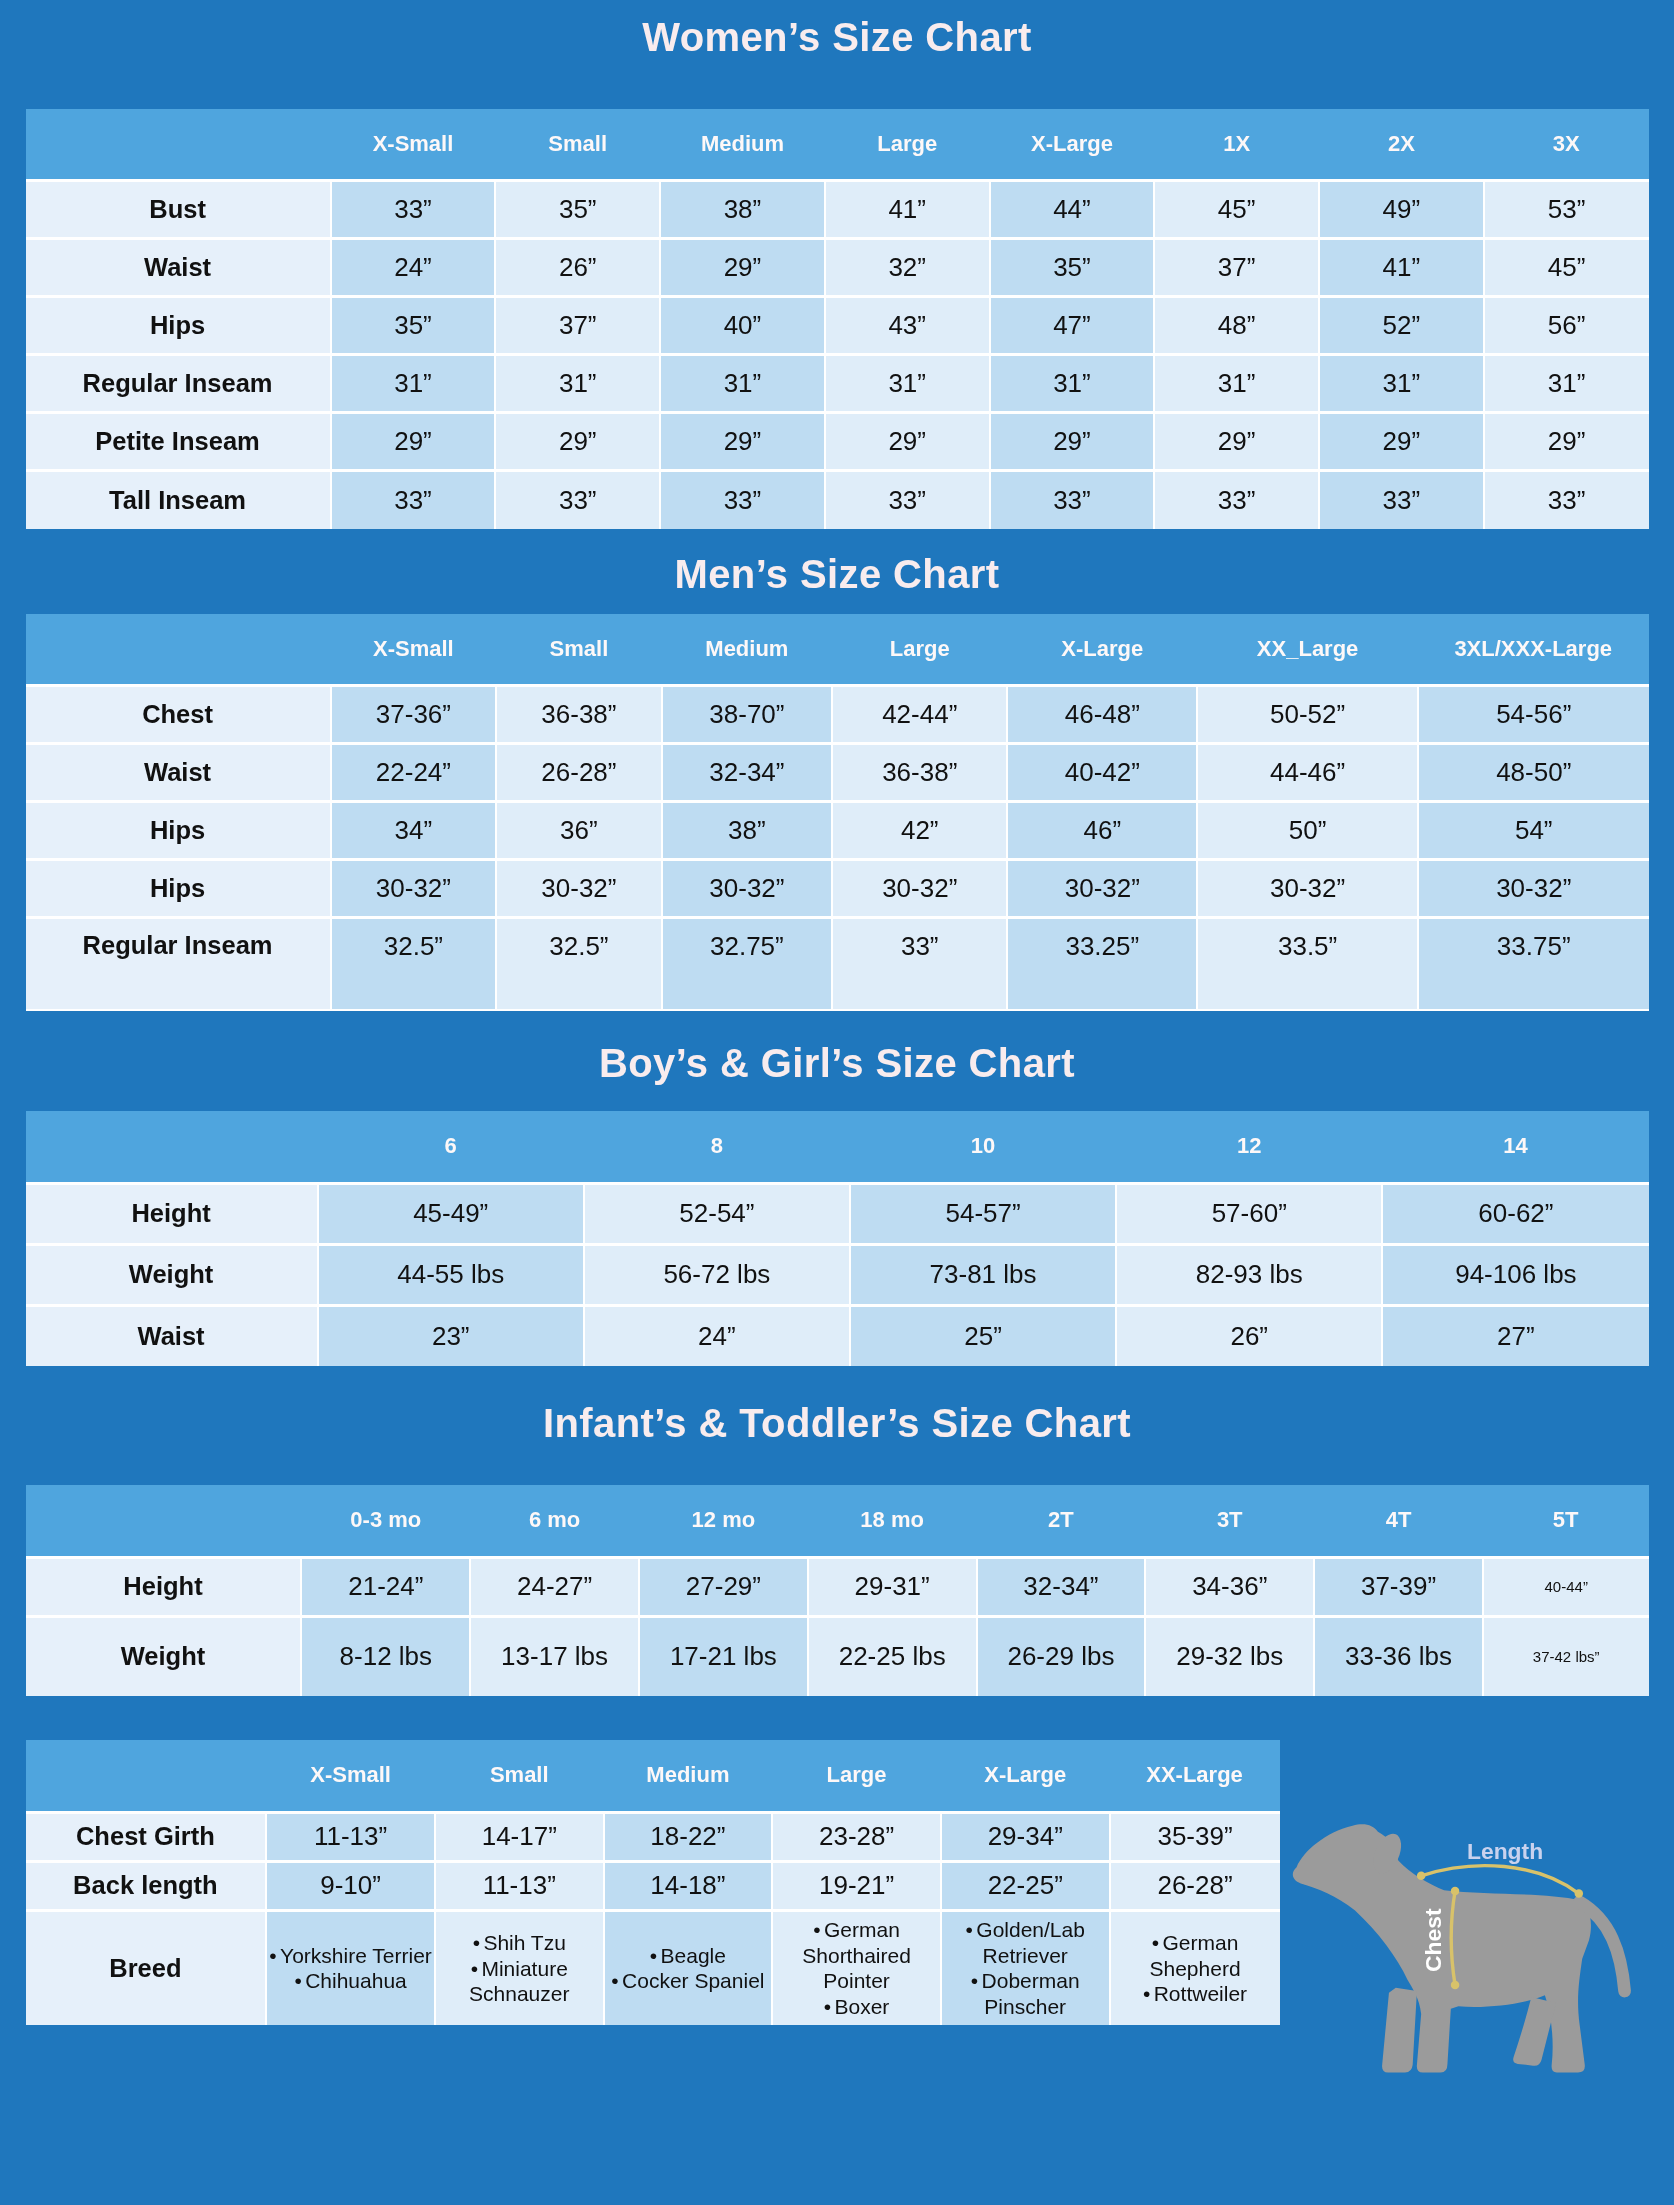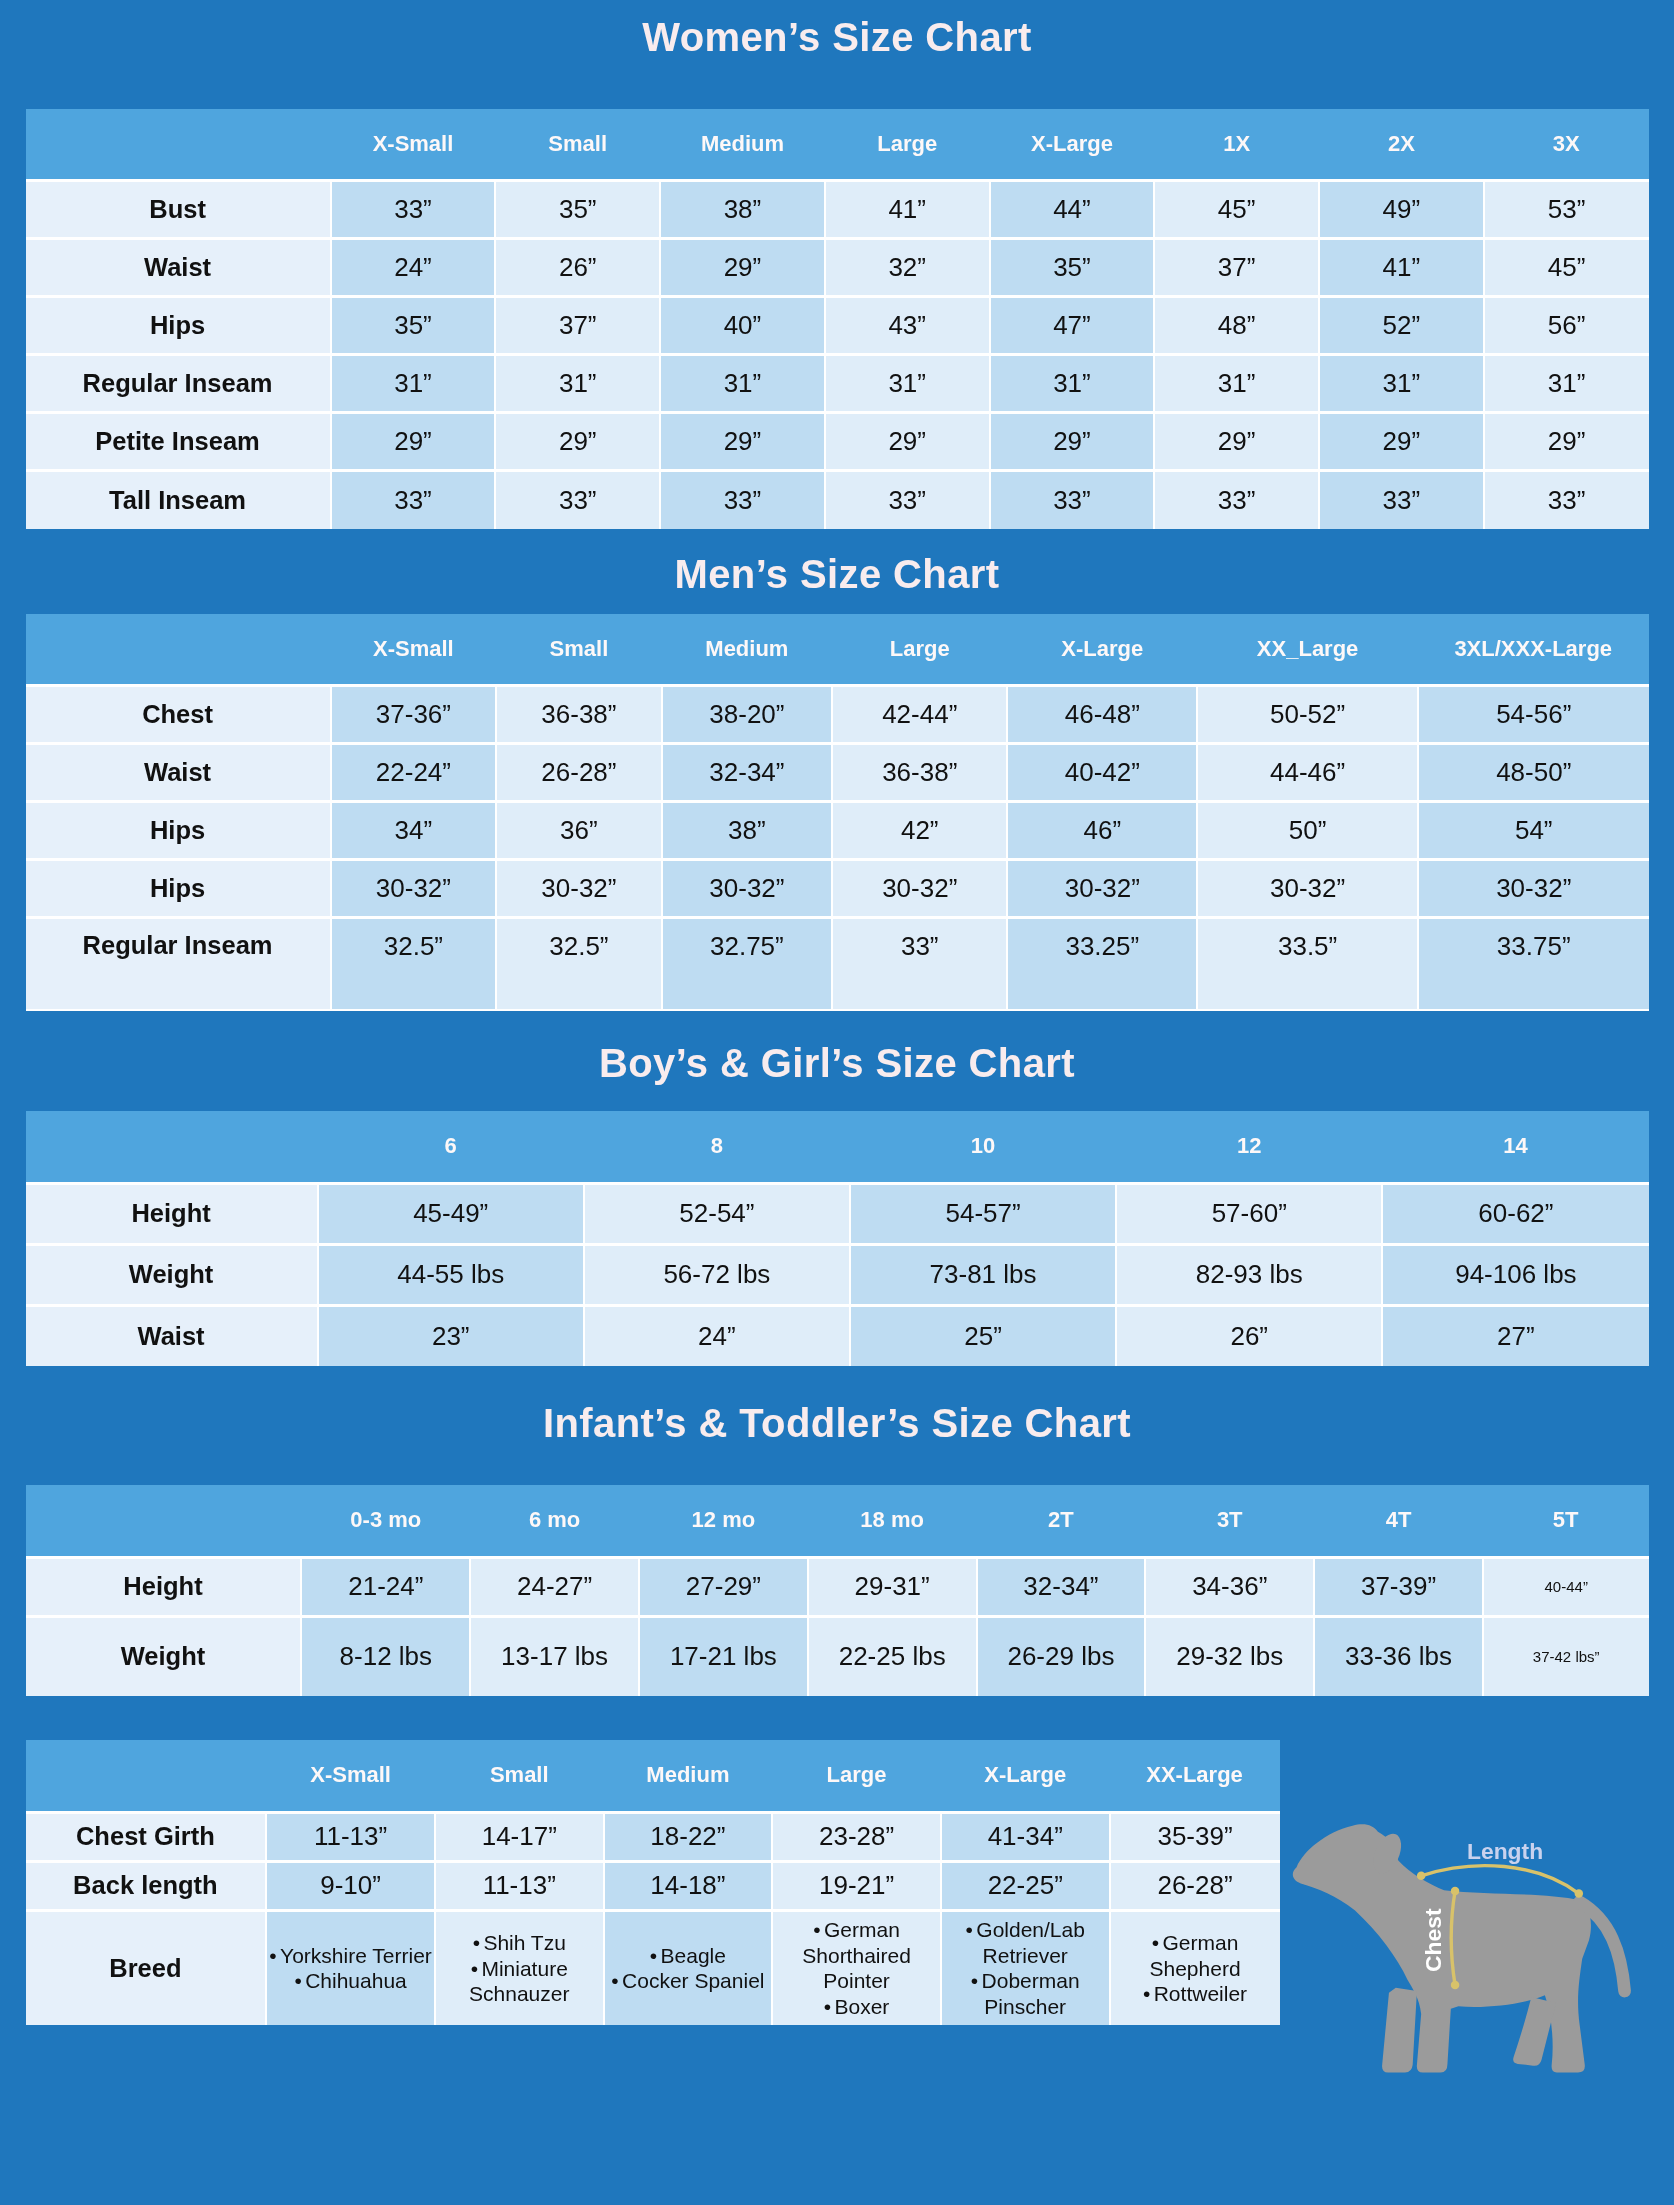--- a/index.html
+++ b/index.html
@@ -185,21 +185,21 @@
         <th>X-Large</th>
         <th>XX_Large</th>
         <th>3XL/XXX-Large</th>
       </tr>
     </thead>
     <tbody>
       <tr>
         <th scope="row">Chest</th>
         <td>37-36”</td>
         <td>36-38”</td>
-        <td>38-20”</td>
+        <td>38-70”</td>
         <td>42-44”</td>
         <td>46-48”</td>
         <td>50-52”</td>
         <td>54-56”</td>
       </tr>
       <tr>
         <th scope="row">Waist</th>
         <td>22-24”</td>
         <td>26-28”</td>
         <td>32-34”</td>
@@ -364,21 +364,21 @@
             <th>XX-Large</th>
           </tr>
         </thead>
         <tbody>
           <tr>
             <th scope="row">Chest Girth</th>
             <td>11-13”</td>
             <td>14-17”</td>
             <td>18-22”</td>
             <td>23-28”</td>
-            <td>41-34”</td>
+            <td>29-34”</td>
             <td>35-39”</td>
           </tr>
           <tr>
             <th scope="row">Back length</th>
             <td>9-10”</td>
             <td>11-13”</td>
             <td>14-18”</td>
             <td>19-21”</td>
             <td>22-25”</td>
             <td>26-28”</td>

